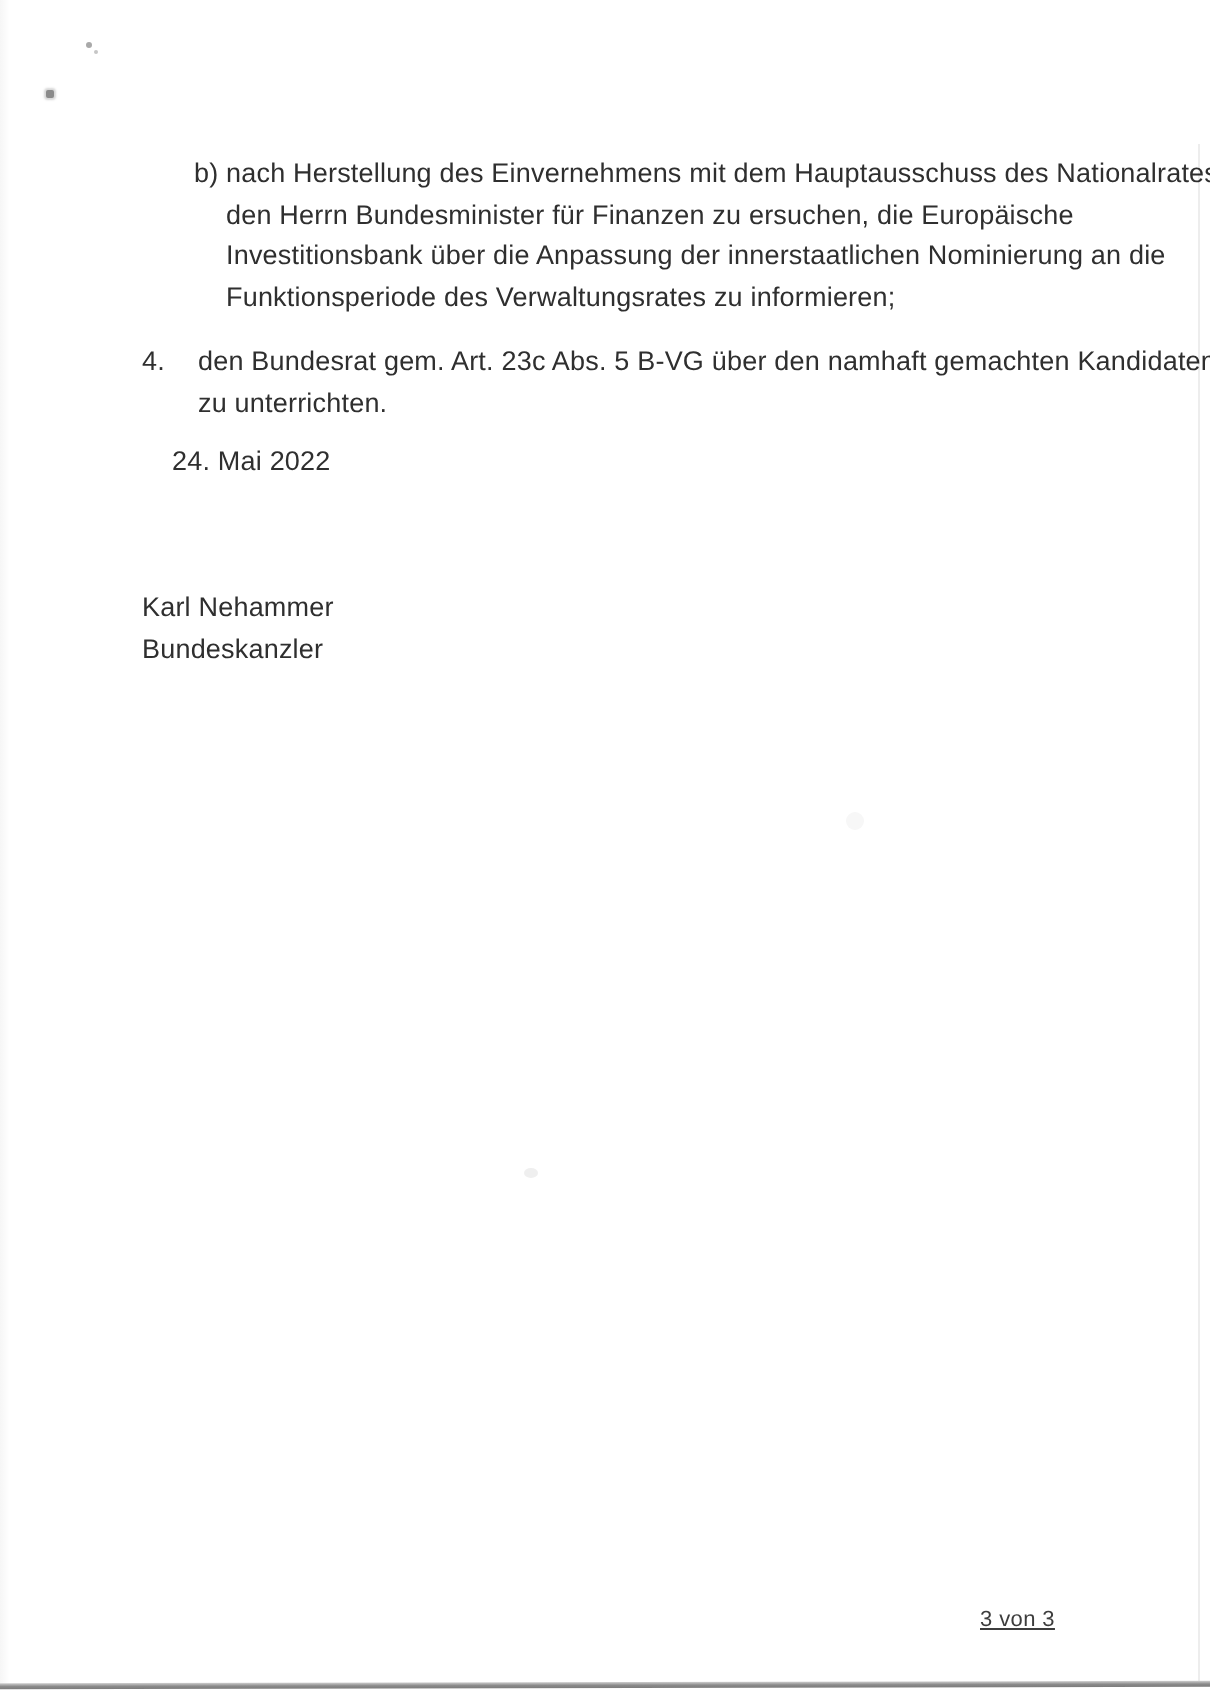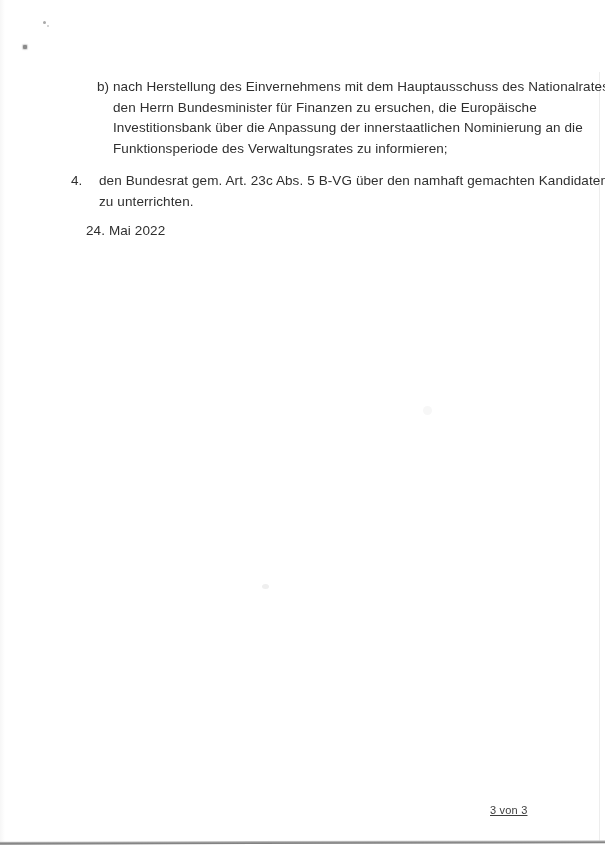--- a/index.html
+++ b/index.html
@@ -114,20 +114,24 @@
   <div class="hang-item item-4 bodytext">
     <div class="item-label-4">4.</div>
     <div>
       <div>den Bundesrat gem. Art. 23c Abs. 5 B-VG über den namhaft gemachten Kandidaten</div>
       <div>zu unterrichten.</div>
     </div>
   </div>
 
   <div class="date-line bodytext">24. Mai 2022</div>
 
+  <div class="signature-block bodytext">
+    <div>Karl Nehammer</div>
+    <div>Bundeskanzler</div>
+  </div>
 
   <div class="page-number">3 von 3</div>
 
   <div class="speck speck-a1"></div>
   <div class="speck speck-a2"></div>
   <div class="speck speck-b"></div>
   <div class="speck faint-dot-1"></div>
   <div class="speck faint-dot-2"></div>
   <div class="page-left-shade"></div>
   <div class="page-right-edge"></div>

